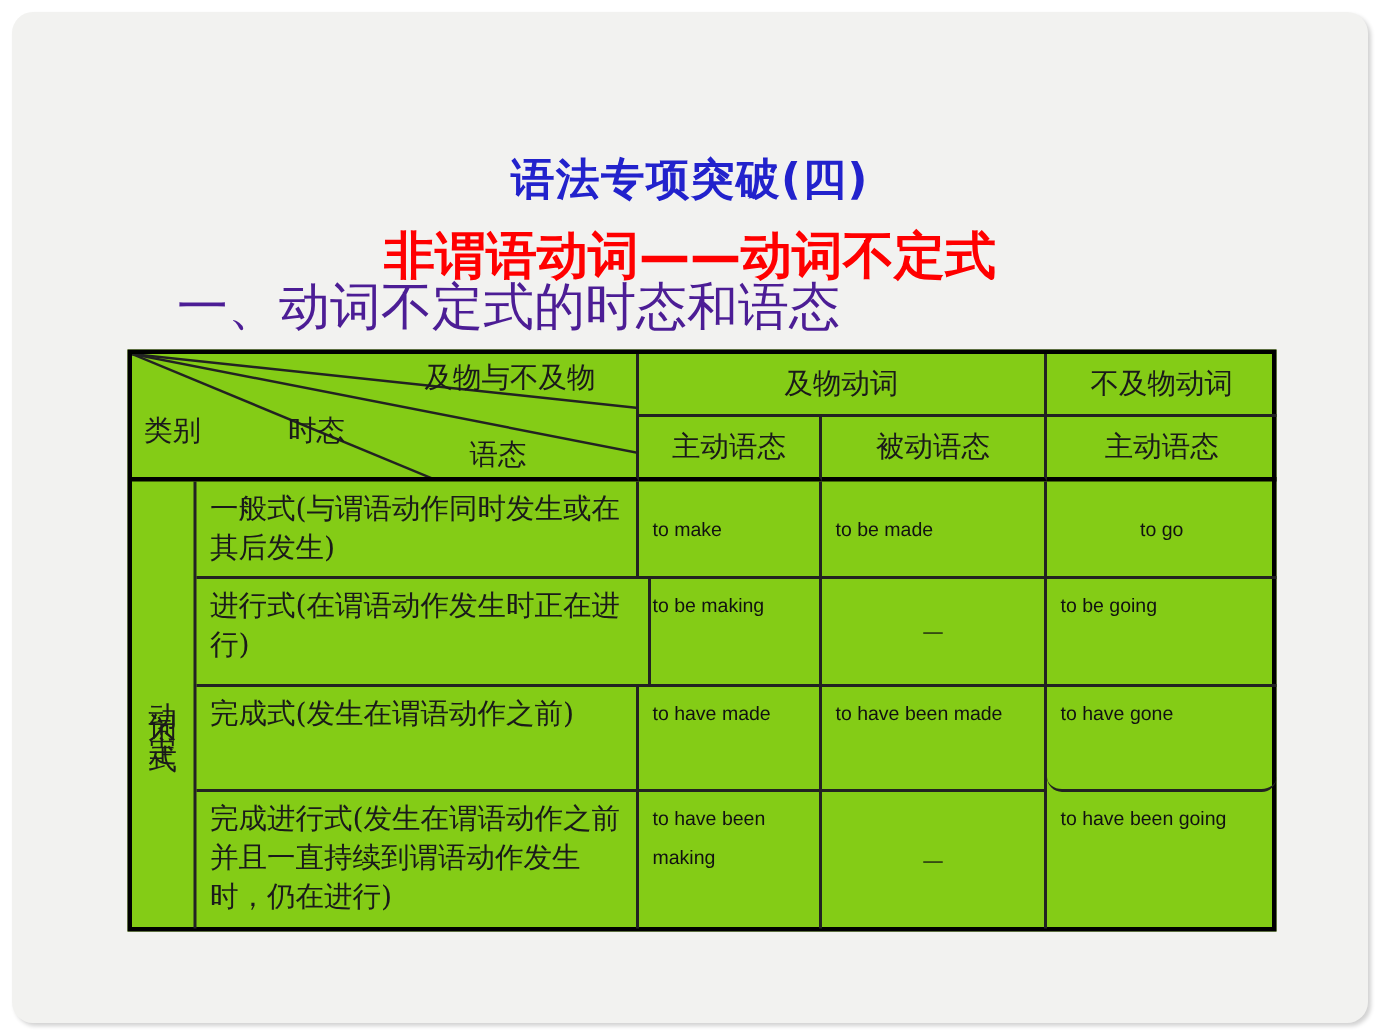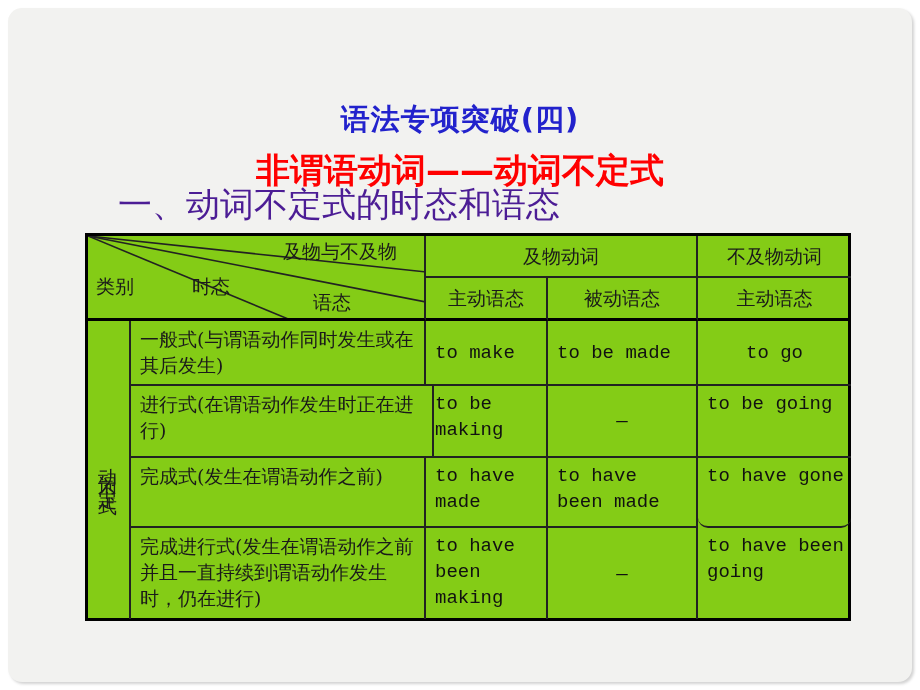--- a/index.html
+++ b/index.html
@@ -80,22 +80,22 @@
   .bd-b { border-bottom: 2px solid #222222; }
   .bd-b-thick { border-bottom: 3px solid #000000; }
 
   .cn {
     font-family: "DejaVu Serif", "Liberation Serif", serif;
     font-size: 19px;
     color: #1a1a1a;
     line-height: 26px;
   }
   .en {
-    font-family: Liberation Mono, monospace;
-    font-size: 19px;
+    font-family: Liberation Sans, sans-serif;
+    font-size: 13px;
     color: #111111;
     line-height: 26px;
   }
   .pad {
     padding: 5px 7px 4px 9px;
   }
   .ctr {
     display: flex;
     align-items: center;
     justify-content: center;

